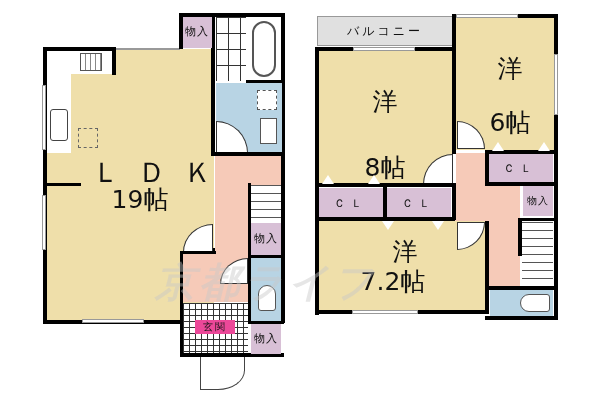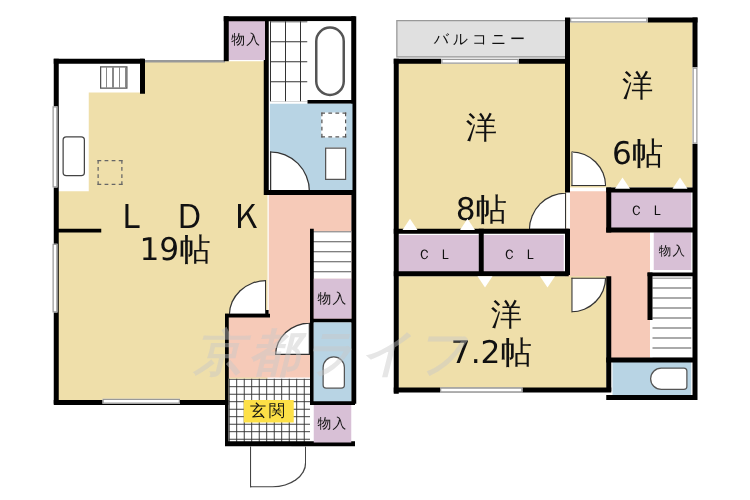--- a/index.html
+++ b/index.html
@@ -74,21 +74,21 @@
 
   <div class="room" style="left:251px;top:223px;width:30px;height:32px;background:#d8c0d6;"></div>
   <div class="label lbl-sm" style="left:251px;top:231px;width:30px;">物入</div>
   <div class="wall" style="left:248px;top:255px;width:36px;height:3px;"></div>
 
   <div class="room" style="left:251px;top:258px;width:30px;height:64px;background:#b8d4e4;"></div>
   <div class="room" style="left:258px;top:285px;width:18px;height:26px;border:1px solid #555;border-radius:9px 9px 3px 3px;background:#fff;"></div>
   <div class="door-arc" style="left:220px;top:258px;width:28px;height:26px;border-radius:100% 0 0 0;"></div>
 
   <div class="room grid" style="left:183px;top:303px;width:65px;height:52px;"></div>
-  <div class="label" style="left:195px;top:320px;width:40px;font-size:13px;background:#fde047;letter-spacing:2px;">玄関</div>
+  <div class="label" style="left:195px;top:320px;width:40px;font-size:10px;background:#ec4899;letter-spacing:2px;">玄関</div>
   <div class="wall" style="left:180px;top:353px;width:104px;height:4px;"></div>
   <div class="room" style="left:200px;top:357px;width:45px;height:33px;border-left:1px solid #444;border-right:1px solid #444;border-bottom:1px solid #444;border-radius:0 0 60% 0;"></div>
 
   <div class="room" style="left:251px;top:323px;width:30px;height:31px;background:#d8c0d6;"></div>
   <div class="wall" style="left:248px;top:321px;width:36px;height:3px;"></div>
   <div class="label lbl-sm" style="left:251px;top:331px;width:30px;">物入</div>
 </div>
 
 <div>
 

